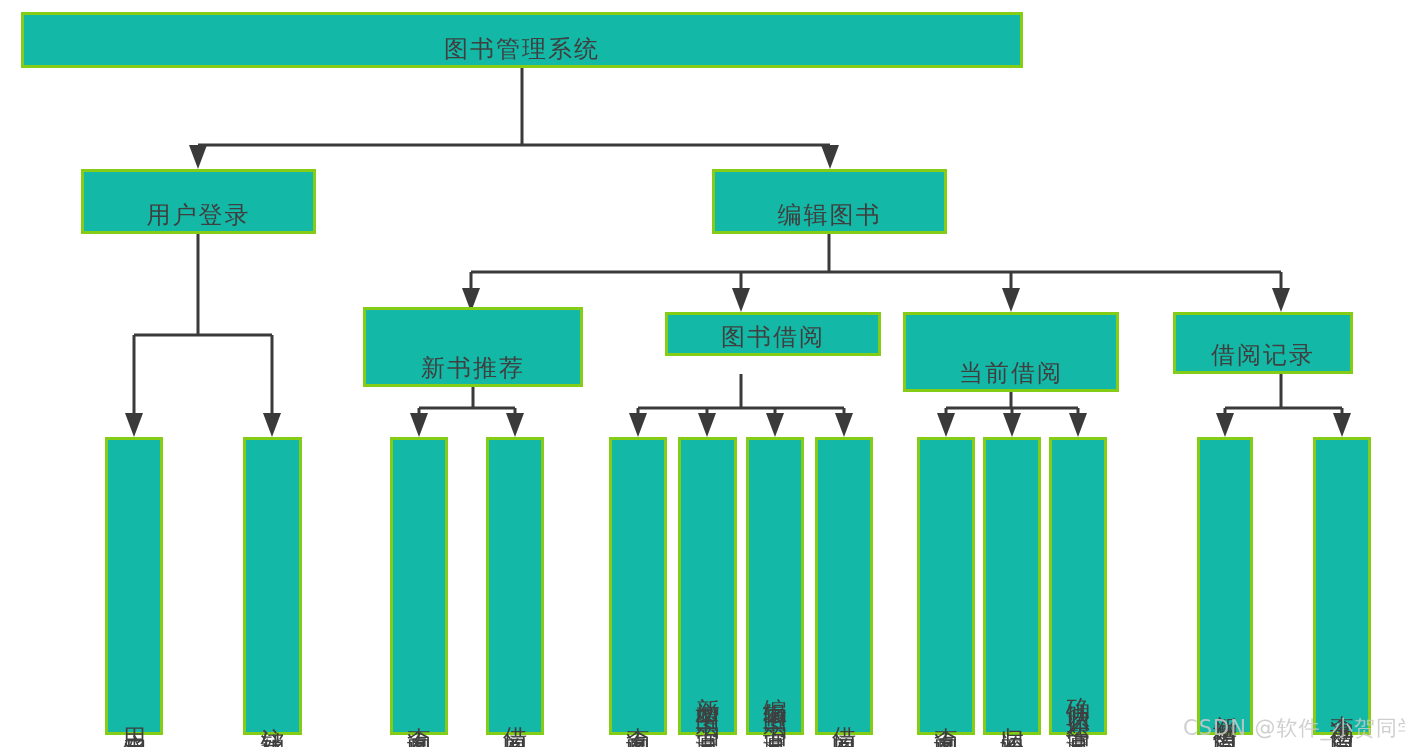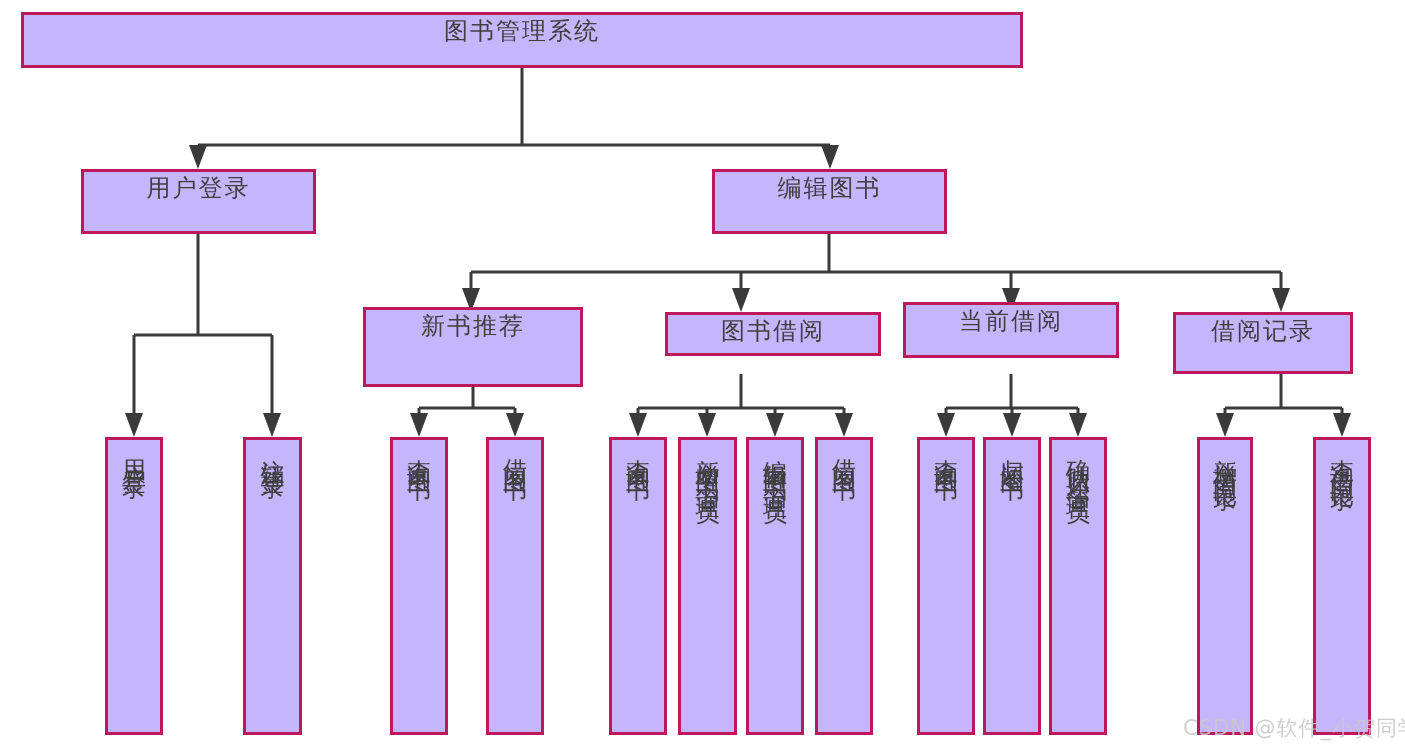--- a/index.html
+++ b/index.html
@@ -4,22 +4,22 @@
 <style>
   html,body { margin:0; padding:0; }
   body {
     width:1405px; height:747px; position:relative; background:#ffffff;
     font-family:"DejaVu Sans","Liberation Sans",sans-serif;
     overflow:hidden;
   }
   svg.connectors { position:absolute; left:0; top:0; z-index:1; }
   .box {
     position:absolute; box-sizing:border-box; z-index:2;
-    border:3px solid #be185d; background:#c4b5fd;
-    display:flex; align-items:flex-start; justify-content:center;
+    border:3px solid #84cc16; background:#14b8a6;
+    display:flex; align-items:flex-end; justify-content:center;
     color:#3f3f3f;
   }
   .h-label { font-size:24px; letter-spacing:2px; white-space:nowrap; }
   .leaf { top:437px; height:298px; width:58px; }
   .vtext {
     writing-mode:vertical-rl; text-orientation:mixed;
     font-size:24px; line-height:1; letter-spacing:6px; white-space:nowrap;
   }
   .watermark {
     position:absolute; left:1183px; top:714px; z-index:4;
@@ -73,21 +73,21 @@
 <div class="box" style="left:712px;top:169px;width:235px;height:65px">
   <span class="h-label">编辑图书</span>
 </div>
 
 <div class="box" style="left:363px;top:307px;width:220px;height:80px">
   <span class="h-label">新书推荐</span>
 </div>
 <div class="box" style="left:665px;top:312px;width:216px;height:44px">
   <span class="h-label">图书借阅</span>
 </div>
-<div class="box" style="left:903px;top:302px;width:216px;height:56px">
+<div class="box" style="left:903px;top:312px;width:216px;height:80px">
   <span class="h-label">当前借阅</span>
 </div>
 <div class="box" style="left:1173px;top:312px;width:180px;height:62px">
   <span class="h-label">借阅记录</span>
 </div>
 
 <div class="box leaf" style="left:105px">
   <span class="vtext">用户登录</span>
 </div>
 <div class="box leaf" style="left:243px;width:59px">

